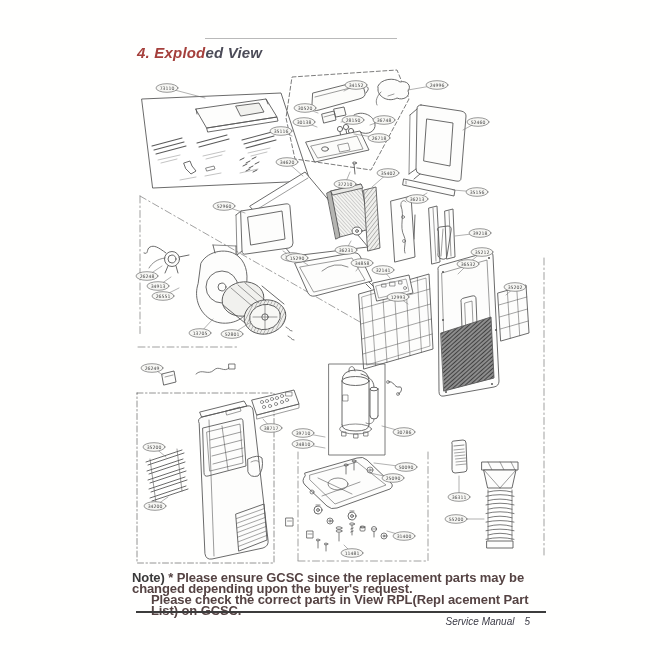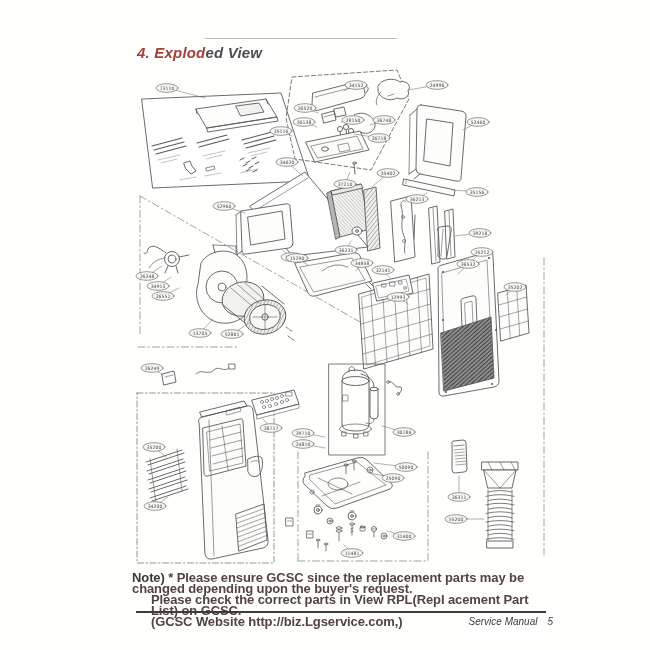--- a/index.html
+++ b/index.html
@@ -9,21 +9,21 @@
   .title{position:absolute;left:137px;top:44px;font-size:15px;font-weight:bold;
          font-style:italic;letter-spacing:.2px;white-space:nowrap;}
   .title .t-red{color:#a5403c;text-align:right;}
   .title .t-dark{color:#4c4c58;text-align:center;}
   svg.diagram{position:absolute;left:0;top:0;}
   .note{position:absolute;left:132px;top:572px;width:420px;font-size:13px;font-weight:bold;
         color:#554343;line-height:11px;letter-spacing:-0.1px;}
   .note .n-label{color:#3a3a3a;}
   .note .indent{margin-left:19px;}
   .footrule{position:absolute;left:136px;top:611px;width:410px;height:2px;background:#3c3c3c;}
-  .footer{position:absolute;right:97px;top:616px;font-size:10px;font-style:italic;
+  .footer{position:absolute;right:120px;top:616px;font-size:10px;font-style:italic;
           color:#3b3b46;white-space:nowrap;}
   .footer .pagenum{margin-left:10px;}
 </style>
 </head>
 <body>
 
 <div class="page">
 
   <div class="toprule"></div>
 
@@ -707,19 +707,18 @@
           <ellipse cx="352" cy="553" rx="11" ry="4.3" fill="#f7f7f4" stroke="#6e6e6e" stroke-width="0.7"></ellipse>
           <text x="352" y="554.6" text-anchor="middle" font-size="4.6" fill="#4a4a4a" font-family="&quot;DejaVu Sans&quot;, sans-serif">11481</text>
         </g>
       </g>
   </svg>
 
   <div class="note">
     <div><span class="n-label">Note)</span>
       <span>* Please ensure GCSC since the replacement parts may be changed depending upon the buyer's request.</span></div>
     <div class="indent">Please check  the correct parts in View RPL(Repl acement Part List) on GCSC.</div>
-    <div class="indent">(GCSC Website  http://biz.Lgservice.com,)</div>
   </div>
 
   <div class="footrule"></div>
   <div class="footer"><span>Service Manual</span><span class="pagenum">5</span></div>
 
 </div>
 
 </body></html>

